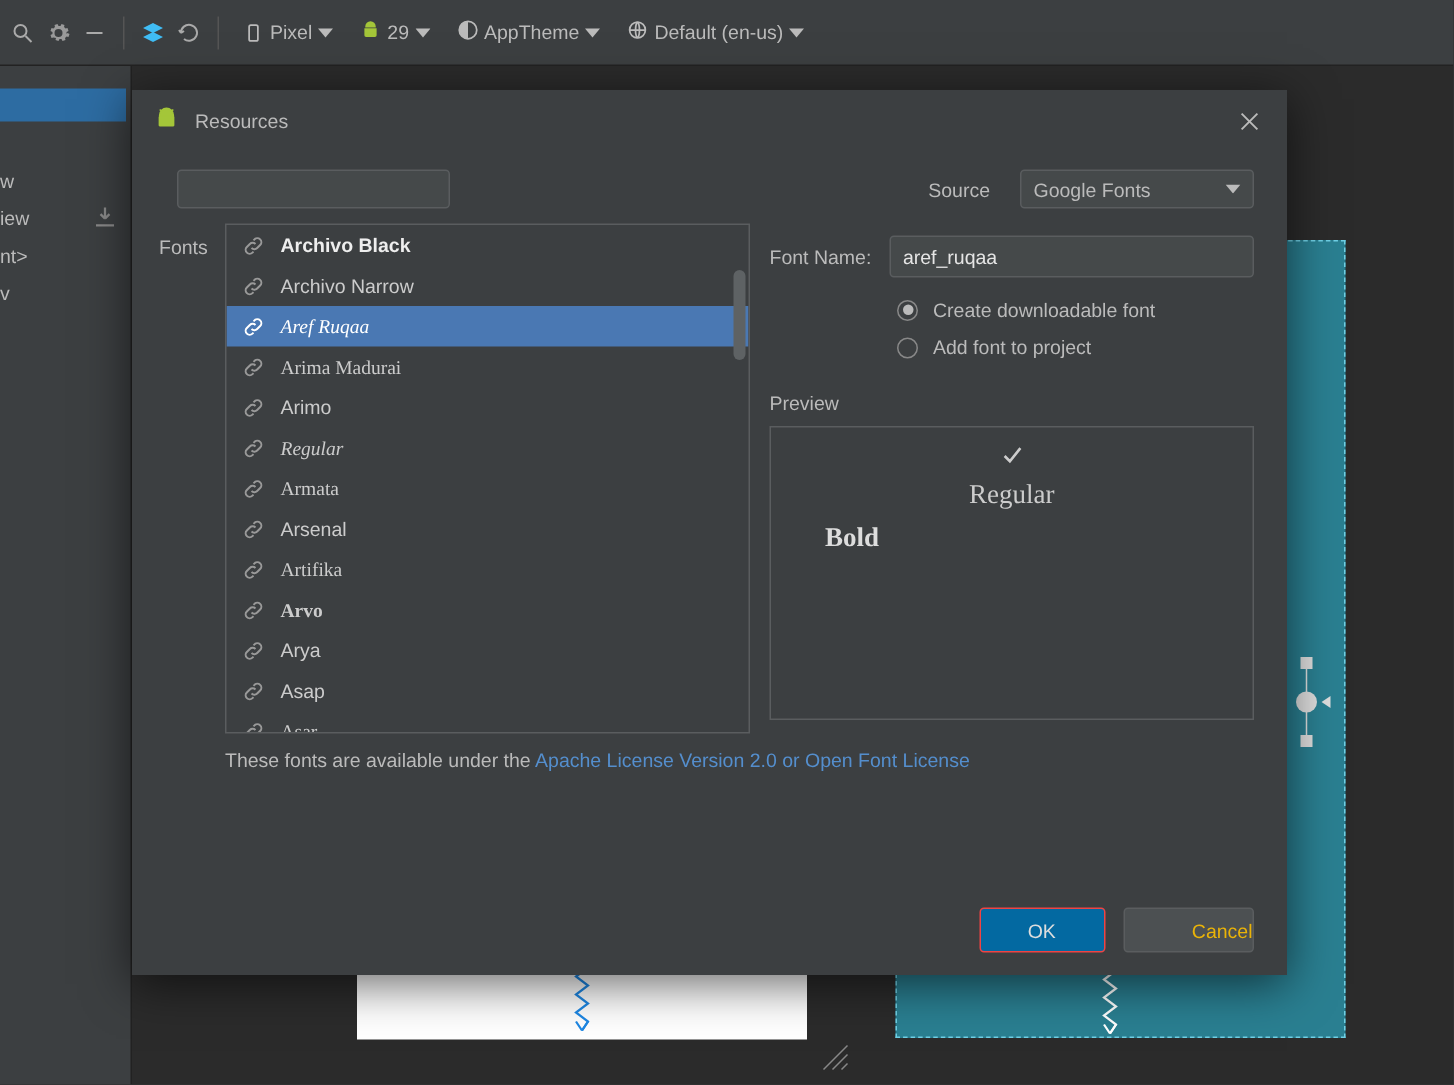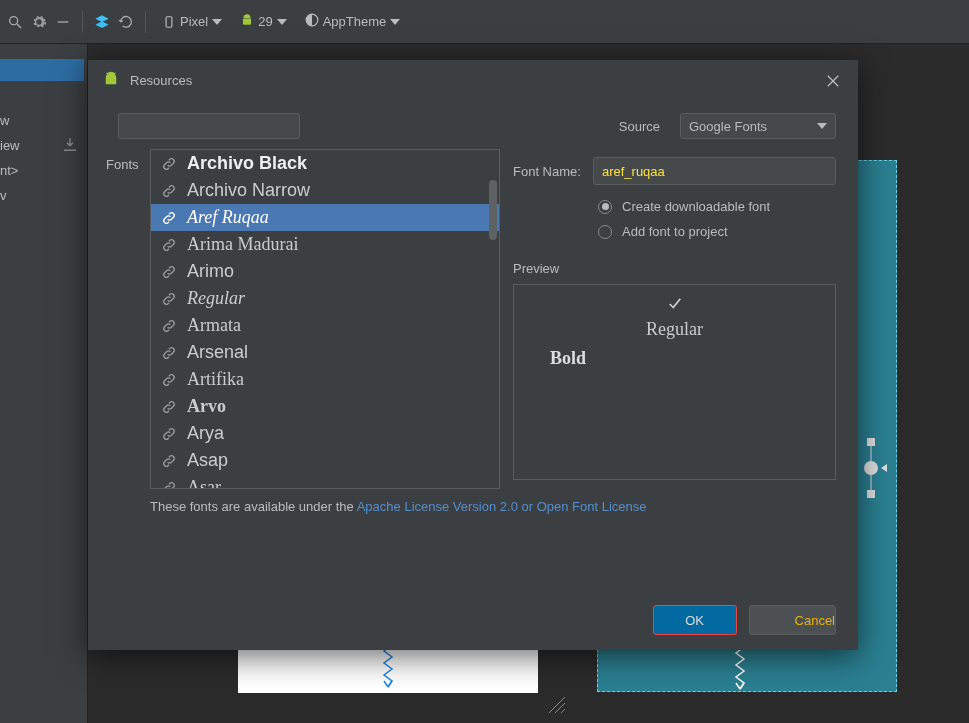--- a/index.html
+++ b/index.html
@@ -140,40 +140,40 @@
     background:#5e6264; border-radius:4px;
   }
   .font-item{
     display:flex;align-items:center;gap:10px;
     height:27px; padding:0 10px;
     color:#ccc; cursor:pointer;
   }
   .font-item.sel{background:#4a78b3;color:#fff;}
   .font-item .link-ic{color:#999;width:16px;height:16px;flex-shrink:0;}
   .font-item.sel .link-ic{color:#fff;}
-  .fname{font-size:18px;}
+  .fname{font-size:13px;}
   .f-archivo-black{font-weight:900;font-family:Arial Black,Arial;color:#eee;}
   .f-archivo-narrow{font-family:"Arial Narrow",Arial;font-stretch:condensed;}
   .f-aref{font-family:Georgia,serif;font-style:italic;}
   .f-arima{font-family:Georgia,serif;}
   .f-arimo{font-family:Arial;}
   .f-arizonia{font-family:"Brush Script MT",cursive;font-style:italic;}
   .f-armata{font-family:Verdana;}
   .f-arsenal{font-family:Arial;}
   .f-artifika{font-family:Georgia,serif;font-weight:400;}
   .f-arvo{font-family:Georgia,serif;font-weight:700;}
   .f-arya{font-family:Arial;}
   .f-asap{font-family:Arial;}
   .f-asar{font-family:Georgia,serif;}
   
   .rt-col{position:absolute; left:425px; top:56px; right:22px;}
   .fn-row{display:flex;align-items:center;gap:12px;}
   .text-input{
     flex:1;height:28px;background:#45494a;border:1px solid #5a5d5f;
-    border-radius:3px;color:#fde047;padding:0 8px;font-size:13px;outline:none;
+    border-radius:3px;color:#e5e5e5;padding:0 8px;font-size:13px;outline:none;
   }
   .radio-row{display:flex;align-items:center;gap:10px;margin-top:14px;padding-left:85px;}
   .radio{
     width:14px;height:14px;border:1px solid #888;border-radius:50%;
     display:flex;align-items:center;justify-content:center;cursor:pointer;
   }
   .radio.sel::after{content:"";width:7px;height:7px;background:#bbb;border-radius:50%;}
   .preview-label{margin-top:22px;margin-left:0;color:#bbb;}
   .preview-box{
     margin-top:8px; height:196px;
@@ -259,20 +259,32 @@
       </svg>
   </div>
   <div class="tb-dropdown">
     <span class="half-circle">
       <svg viewBox="0 0 24 24" width="14" height="14" fill="currentColor">
           <path d="M12 2a10 10 0 100 20V2z"></path>
           <circle cx="12" cy="12" r="10" fill="none" stroke="currentColor" stroke-width="2"></circle>
         </svg>
     </span>
     <span>AppTheme</span>
+    <svg class="dd" viewBox="0 0 10 6" fill="currentColor">
+        <path d="M0 0l5 6 5-6z"></path>
+      </svg>
+  </div>
+  <div class="tb-dropdown">
+    <span class="half-circle">
+      <svg viewBox="0 0 24 24" width="14" height="14" fill="none" stroke="currentColor" stroke-width="2">
+          <circle cx="12" cy="12" r="9"></circle>
+          <path d="M3 12h18M12 3c3 3 3 15 0 18M12 3c-3 3-3 15 0 18"></path>
+        </svg>
+    </span>
+    <span>Default (en-us)</span>
     <svg class="dd" viewBox="0 0 10 6" fill="currentColor">
         <path d="M0 0l5 6 5-6z"></path>
       </svg>
   </div>
 </div>
 
 <div class="left-panel">
   <div class="left-hl"></div>
   <div class="left-items">
     <div>w</div>

